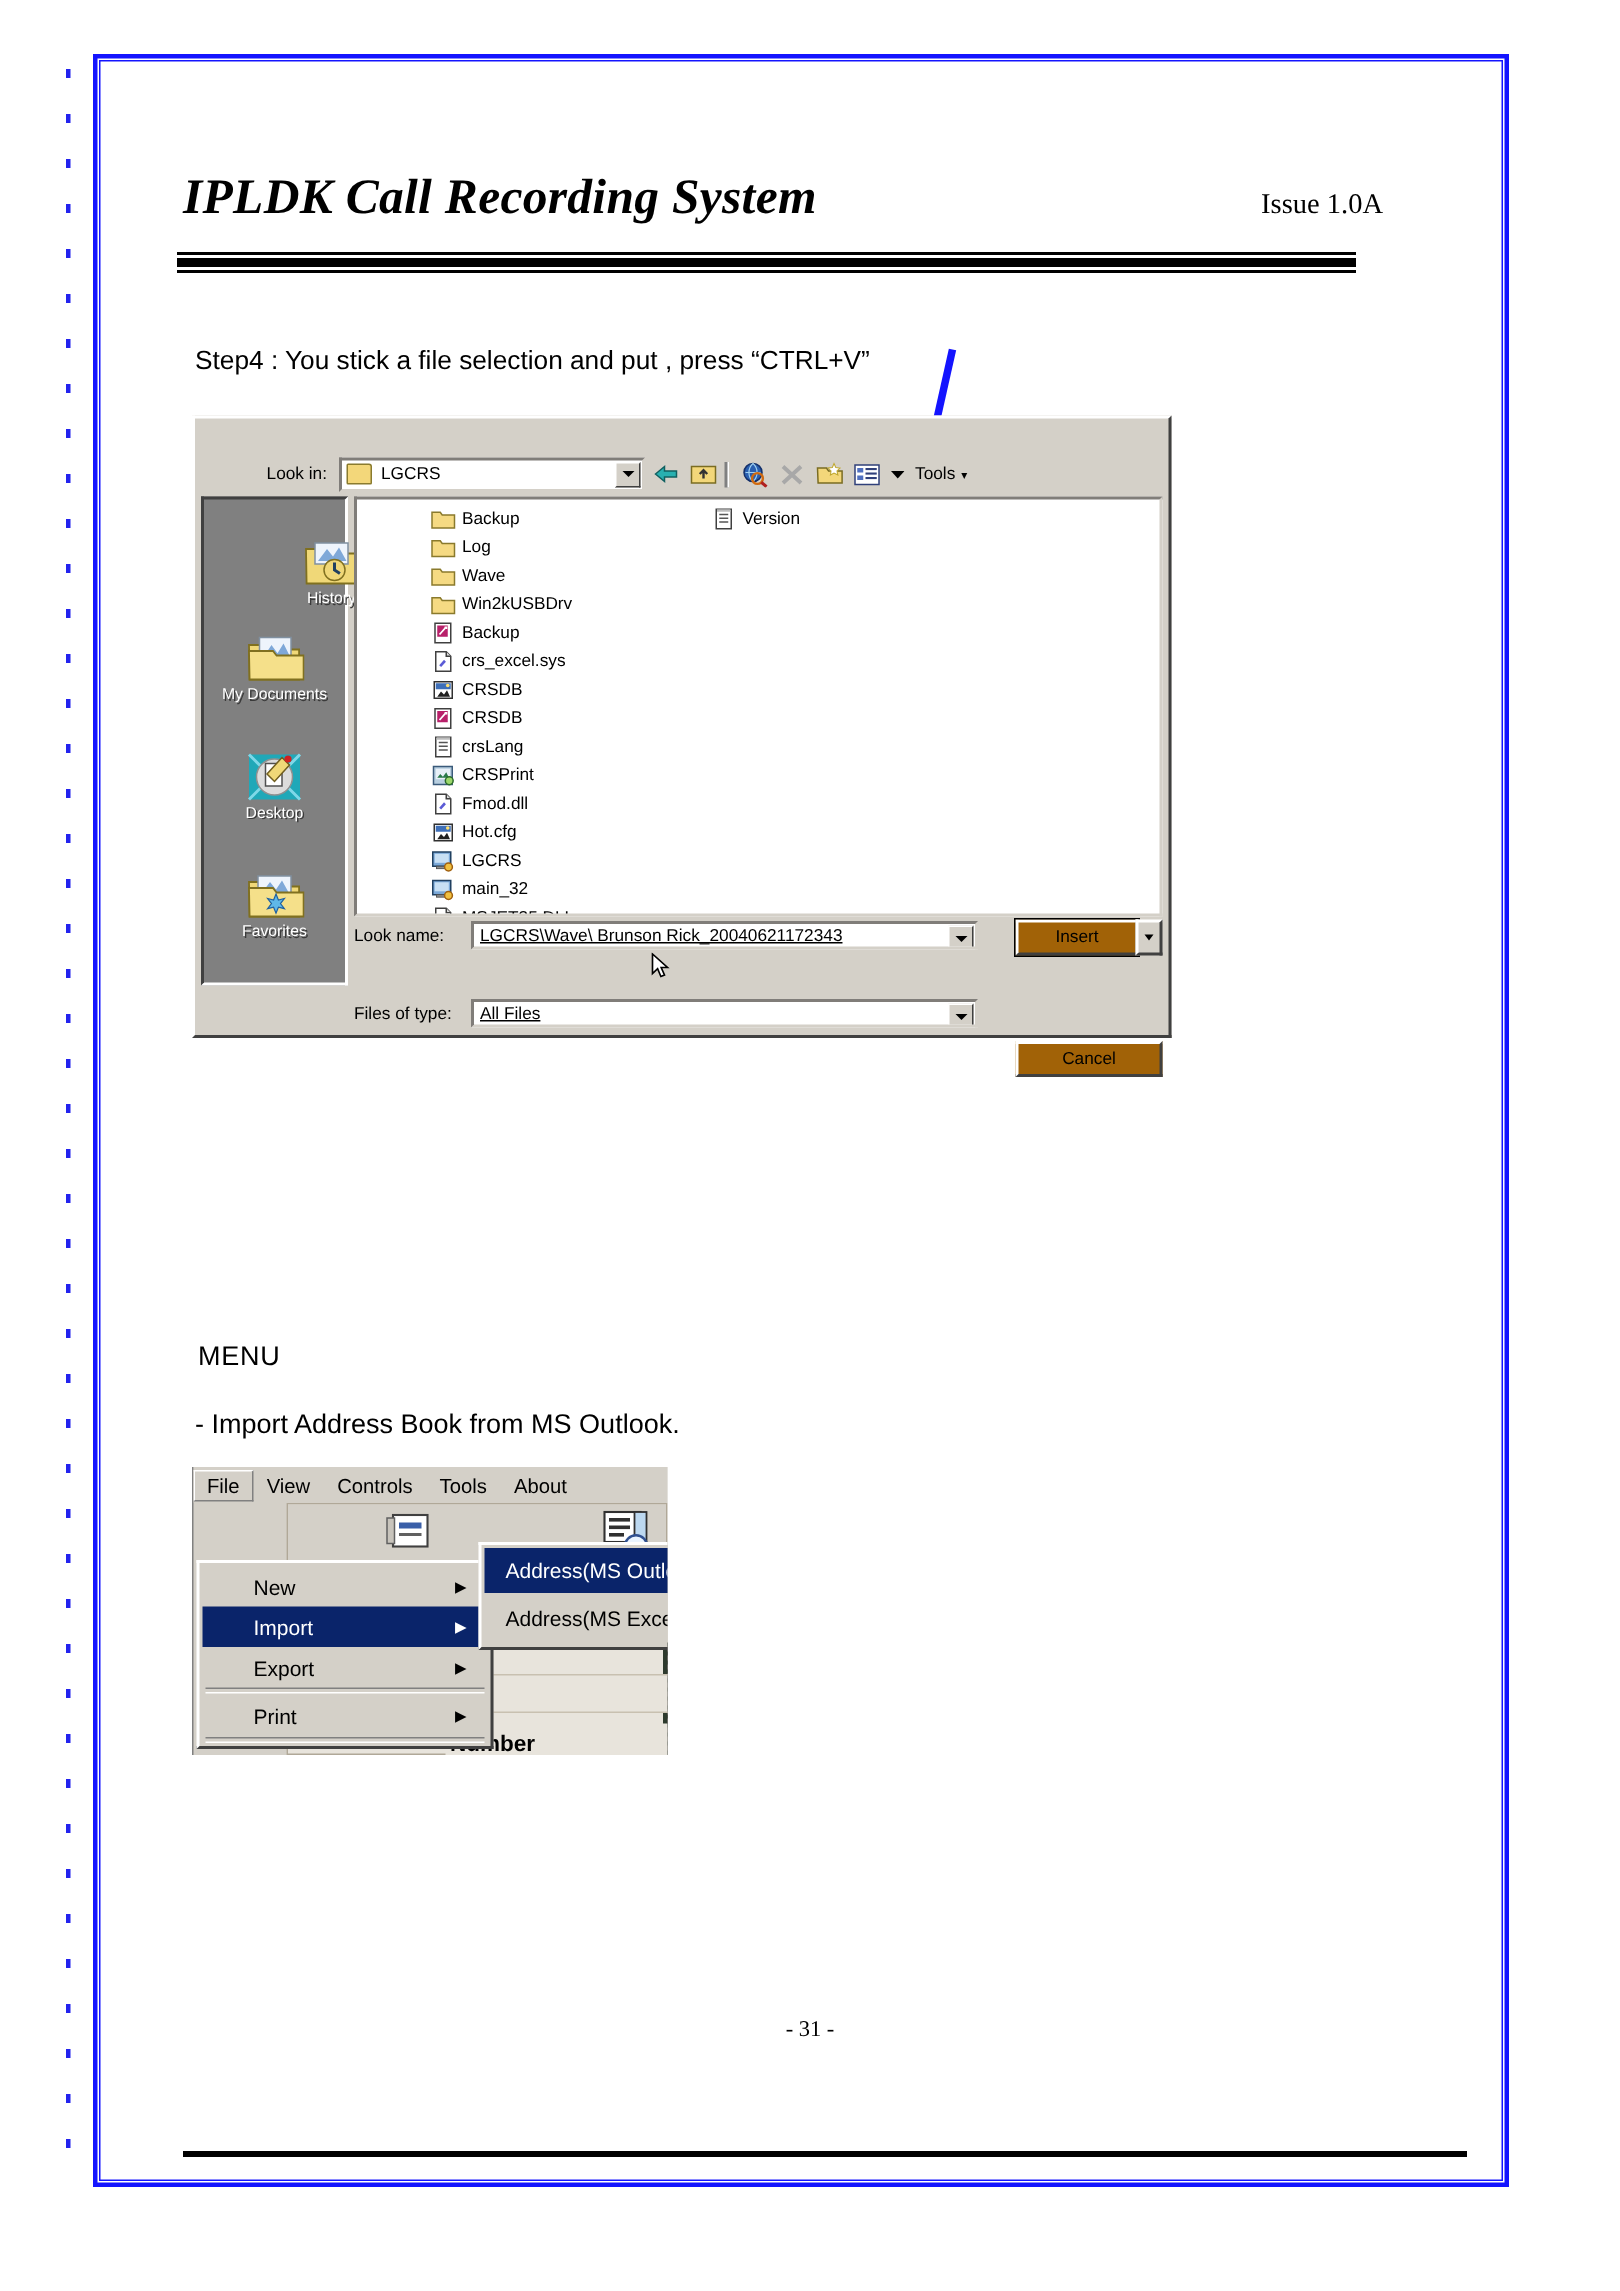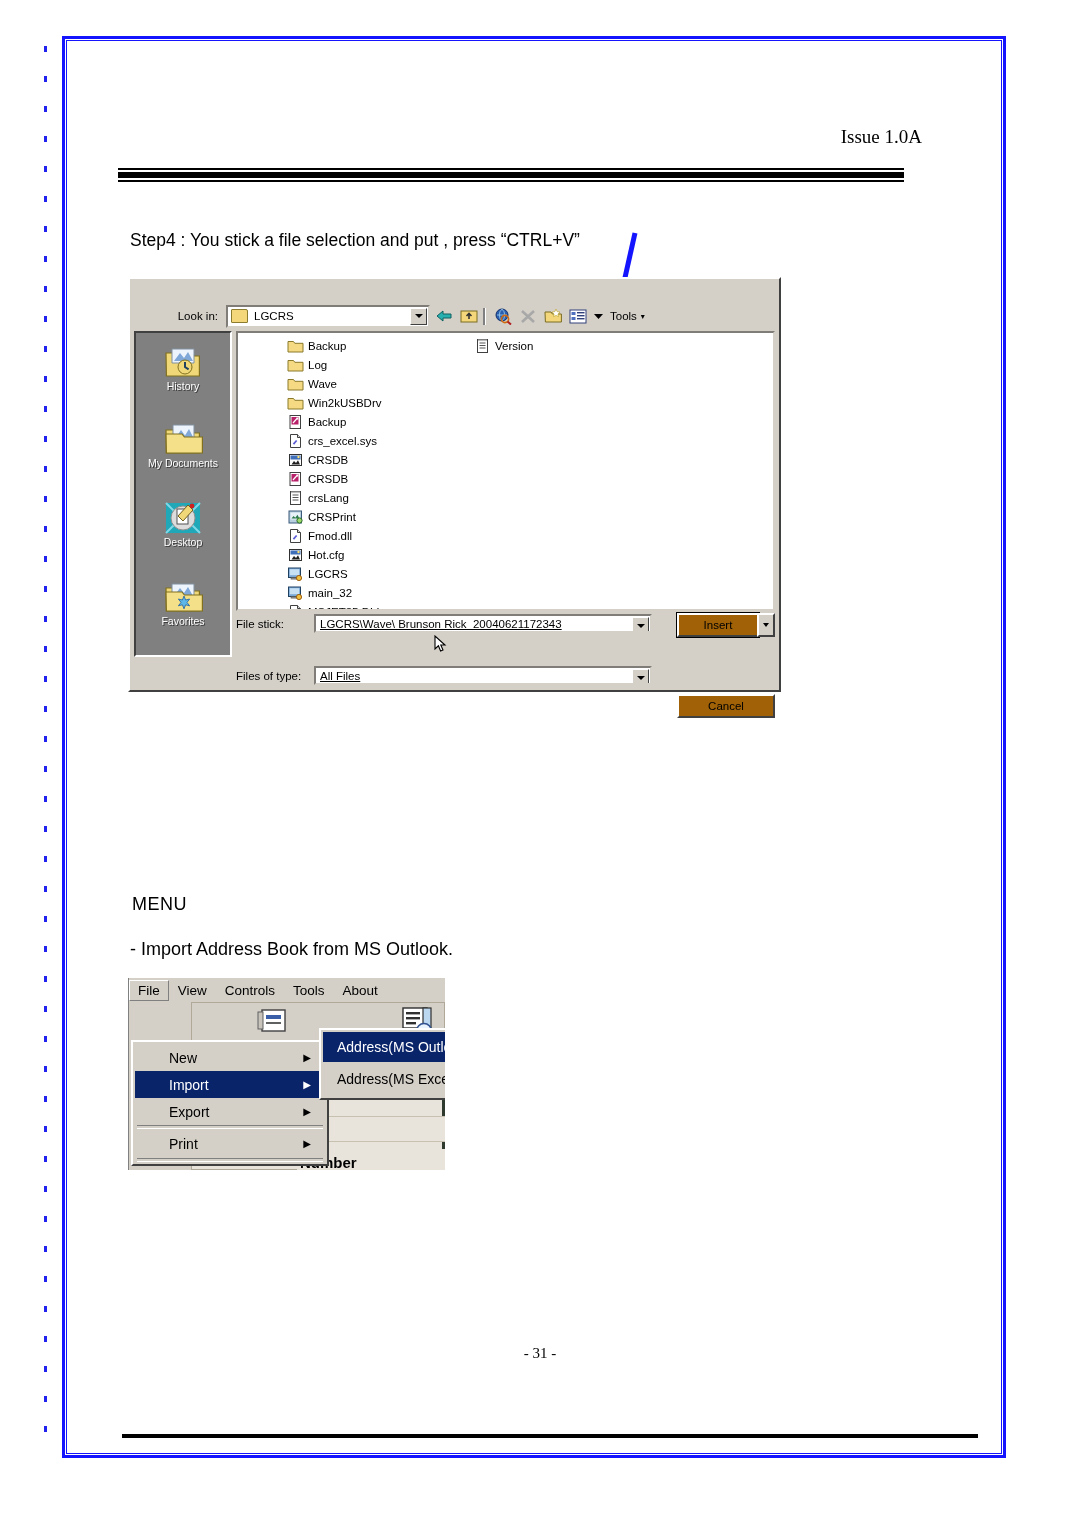--- a/index.html
+++ b/index.html
@@ -159,20 +159,21 @@
   .sub-item.sel{background:#0a246a;color:#fff;}
 </style>
 </head>
 <body>
 
 <div id="margin-dots"></div>
 <div id="page-frame"></div>
 <div id="page-frame-inner"></div>
 
 <div id="doc-header">
+  <div id="doc-title">IPLDK Call Recording System</div>
   <div id="doc-issue">Issue 1.0A</div>
 </div>
 <div id="header-rule">
   <div class="r1"></div>
     <div class="r2"></div>
     <div class="r3"></div>
 </div>
 
 <div class="body-text" id="step4-text">Step4 : You stick a file selection and put , press “CTRL+V”</div>
 
@@ -240,21 +241,21 @@
     <span class="tb-icon" style="width:12px">
       <svg width="9" height="7" viewBox="0 0 9 7">
           <path d="M0 1 L9 1 L4.5 6 z" fill="#000"></path>
         </svg>
     </span>
     <span id="tools-label">Tools</span>
     <span id="tools-arrow">▾</span>
   </div>
 
   <div id="dlg-places">
-      <div class="place" style="top: 12px;">
+      <div class="place" style="top: 25px; padding-left: 38px;">
         <div class="picon"><svg viewBox="0 0 40 34" width="40" height="34">
             <path d="M3 8 h13 l2.4 3 h18 v20 h-33z" fill="#f0d878" stroke="#80701f" stroke-width="1.2"></path>
             <path d="M9 4 h22 v14 h-22z" fill="#eef4fc" stroke="#8090a0"></path>
             <path d="M11 16 l6-8 l4 5 l4-6 l5 9z" fill="#7fa8d8"></path>
             <circle cx="22" cy="22" r="7" fill="#f0d878" stroke="#80701f"></circle>
             <path d="M22 17 v5 l3.6 2.4" stroke="#204060" stroke-width="2" fill="none"></path>
           </svg></div>
         <span class="plabel">History</span>
       </div>
       <div class="place" style="top: 89px;">
@@ -422,21 +423,21 @@
               <line x1="5.5" y1="10" x2="11.5" y2="10" stroke="#555"></line>
               <path d="M4 1.5 h9 v1.6 h-9z" fill="#bcbcbc"></path>
             </svg></span>
           <span>Version</span>
         </div>
       </div>
   </div>
 
   <div id="dlg-bottom">
     <div class="fr" id="row-filename">
-      <span class="lbl">File stick:</span>
+      <span class="lbl">Look name:</span>
       <span class="inputbox">
         <span>LGCRS\Wave\ Brunson Rick_20040621172343</span>
         <span class="combo-btn"></span>
       </span>
       <span class="dlgbtn" id="btn-insert">Insert</span>
       <span id="btn-insert-drop"></span>
     </div>
     <div class="fr" id="row-filetype">
       <span class="lbl">Files of type:</span>
       <span class="inputbox">

